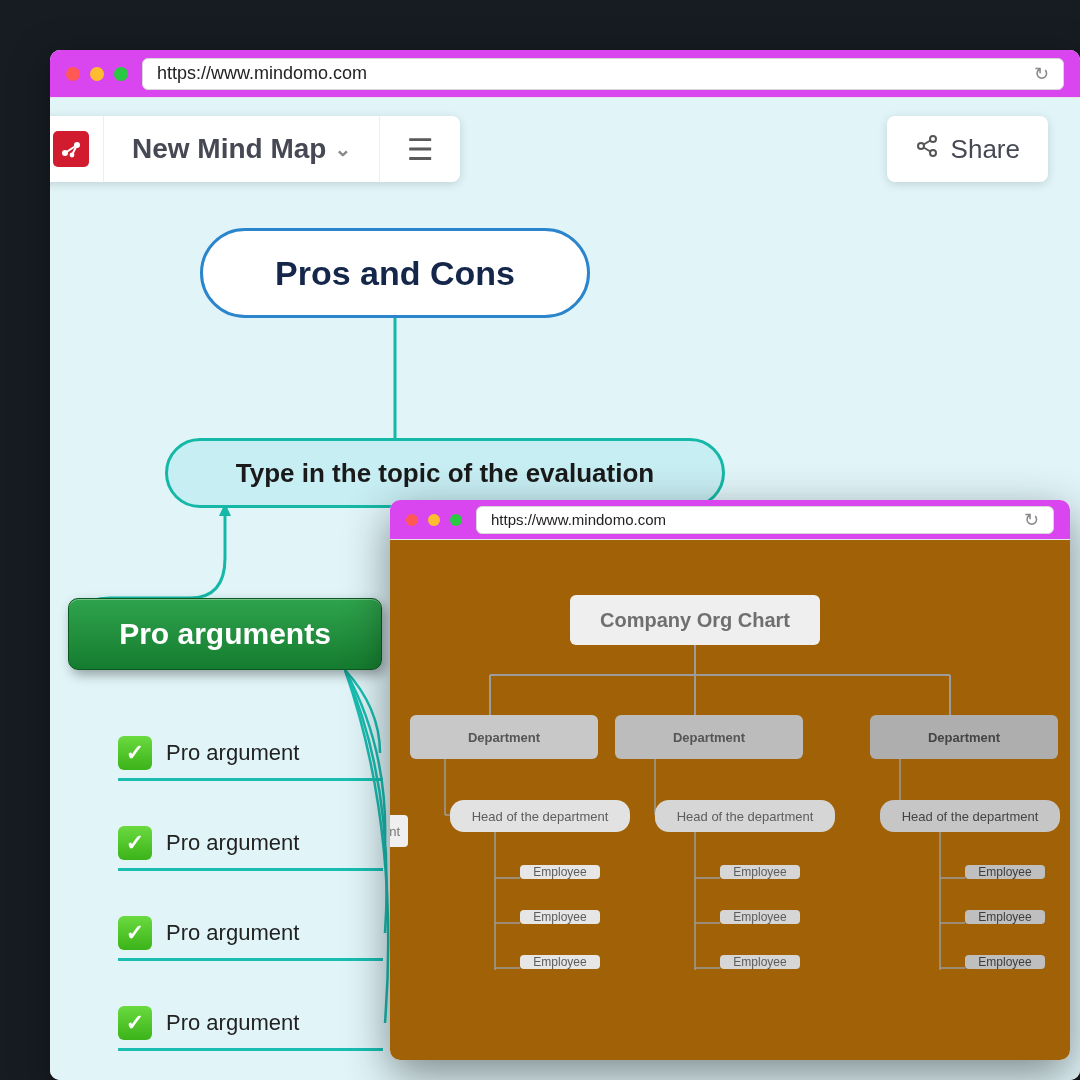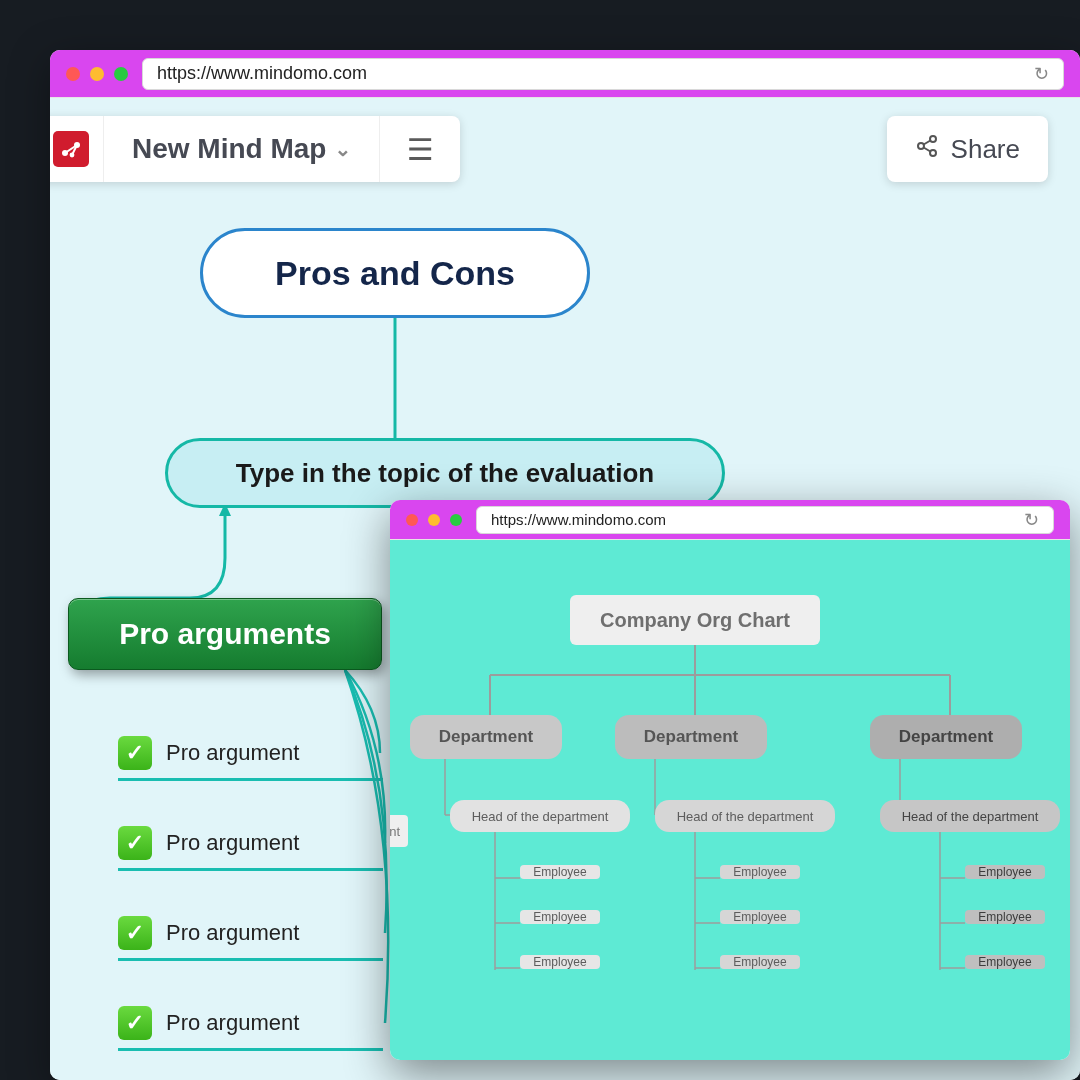--- a/index.html
+++ b/index.html
@@ -168,38 +168,38 @@
   .browser-sec .browser-chrome {
     height: 40px;
   }
   .browser-sec .tl { width: 12px; height: 12px; }
   .browser-sec .addr {
     height: 28px; font-size: 15px;
   }
   .sec-body {
     position: relative;
     width: 100%; height: calc(100% - 40px);
-    background: #5eead4;
+    background: #a16207;
   }
 
   .org { position: absolute; }
   .org-root {
     left: 180px; top: 55px;
     width: 250px; height: 50px;
     background: #efefef;
     border-radius: 6px;
     display:flex;align-items:center;justify-content:center;
     font-size: 20px; font-weight: 700; color: #6f6f6f;
   }
   .dept {
-    width: 152px; height: 44px;
+    width: 188px; height: 44px;
     background: #c8c8c8;
-    border-radius: 14px;
-    display:flex;align-items:center;justify-content:center;
-    font-size: 17px; font-weight: 700; color: #555;
+    border-radius: 6px;
+    display:flex;align-items:center;justify-content:center;
+    font-size: 13px; font-weight: 700; color: #555;
   }
   .dept.d2 { background: #bcbcbc; }
   .dept.d3 { background: #aeaeae; color:#444; }
   .hod {
     width: 180px; height: 32px;
     background: #e2e2e2;
     border-radius: 14px;
     display:flex;align-items:center;justify-content:center;
     font-size: 13px; color: #5d5d5d;
   }

